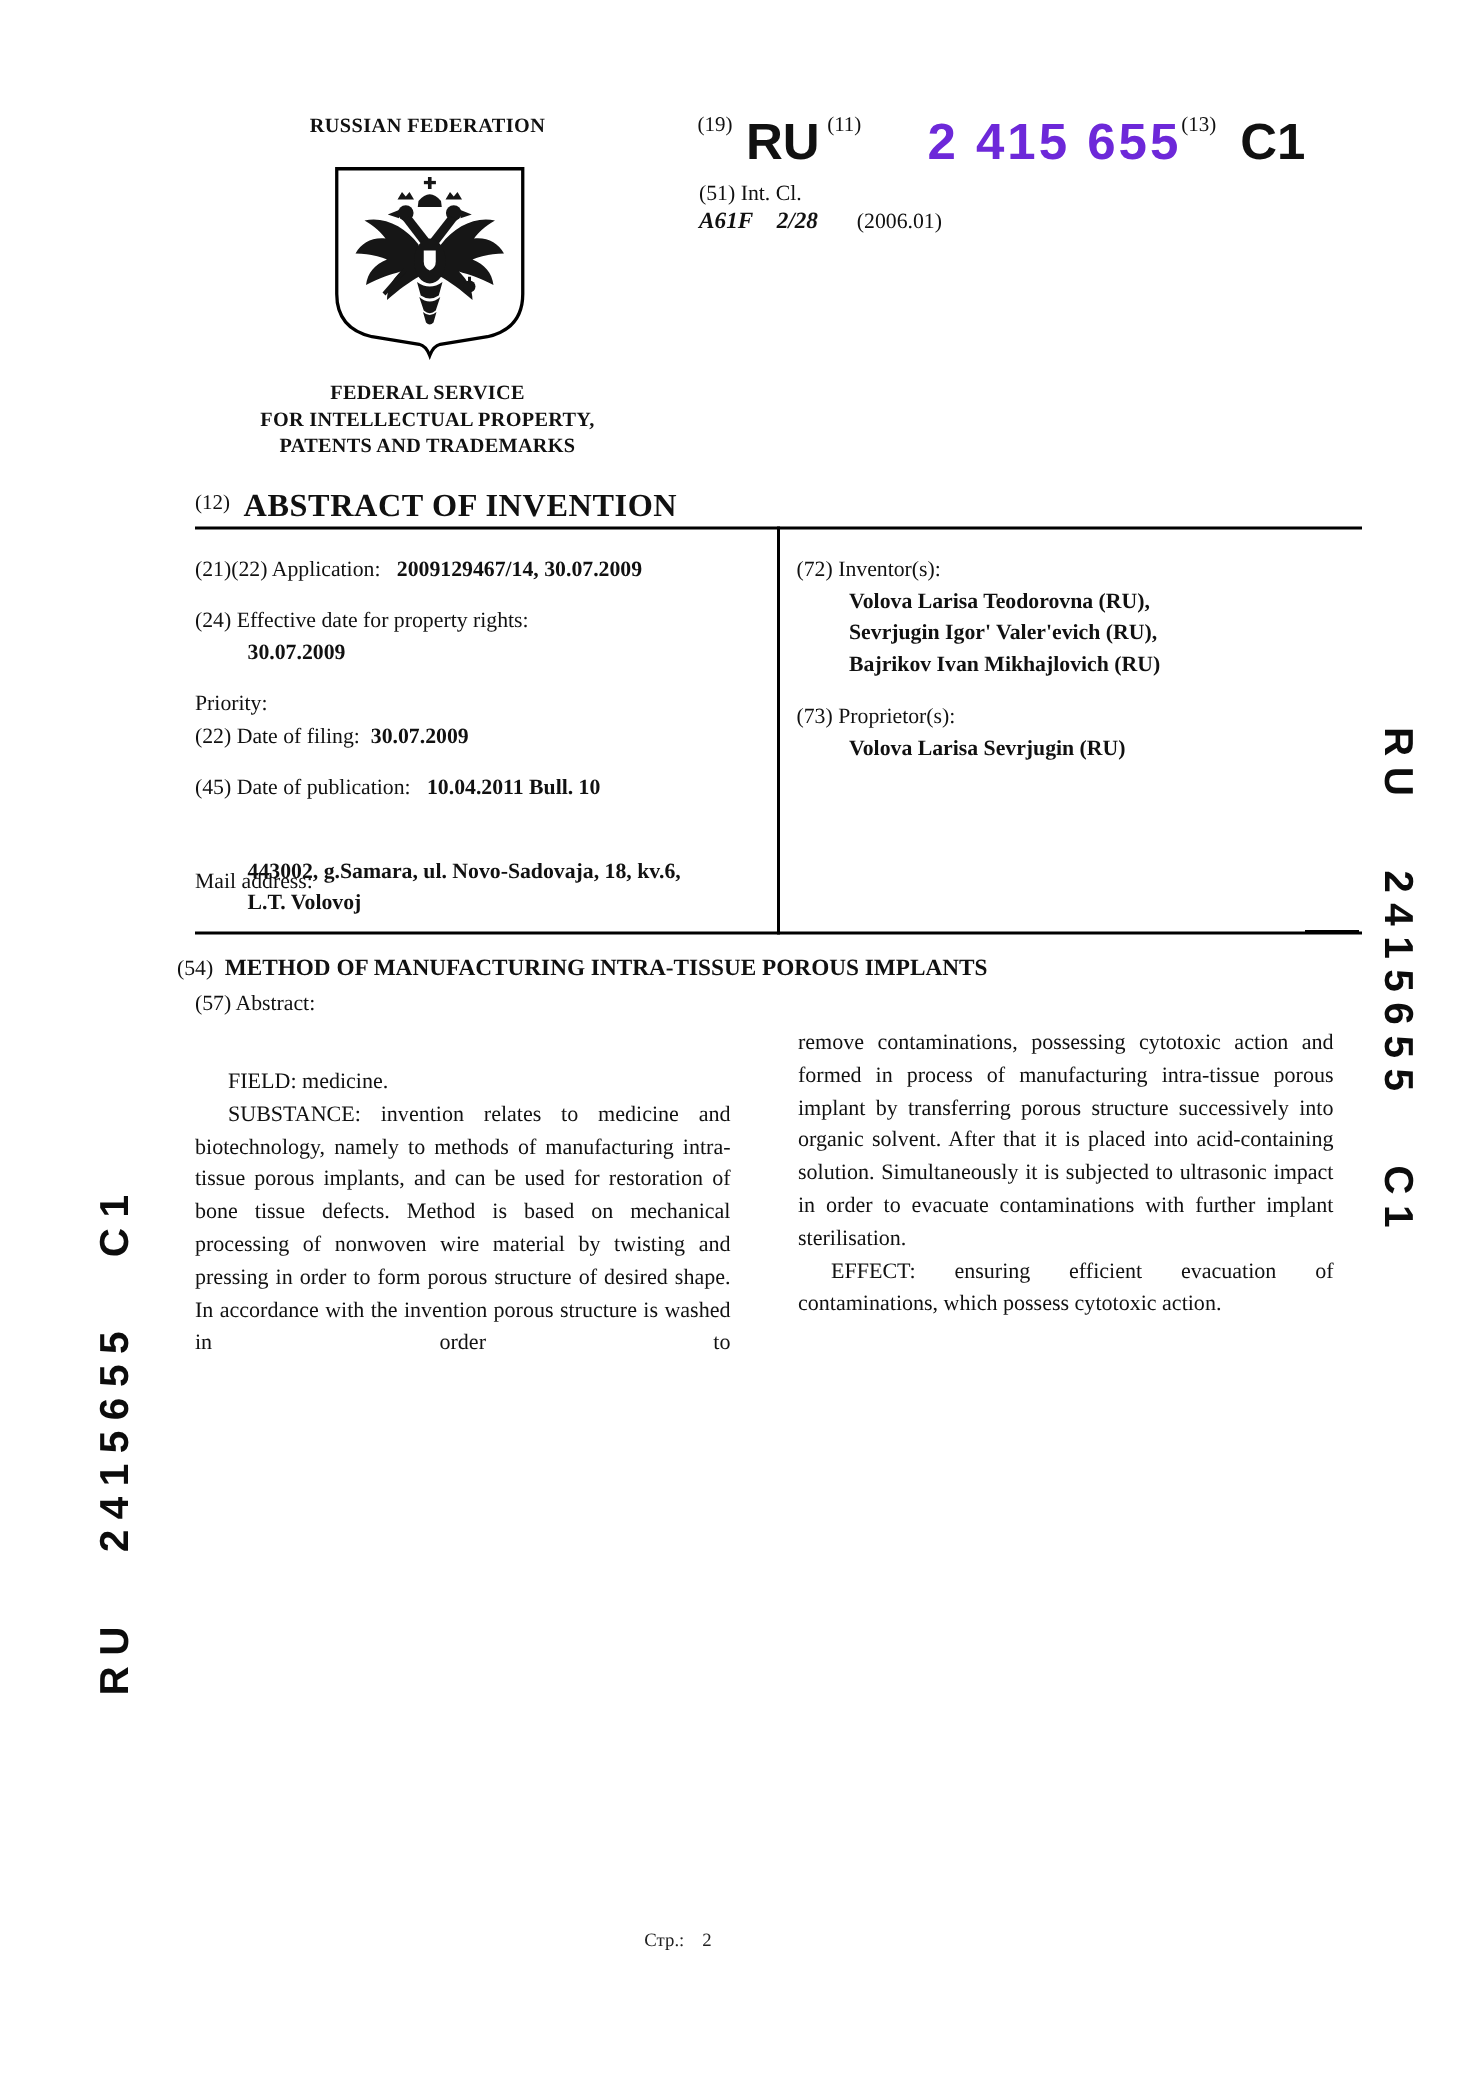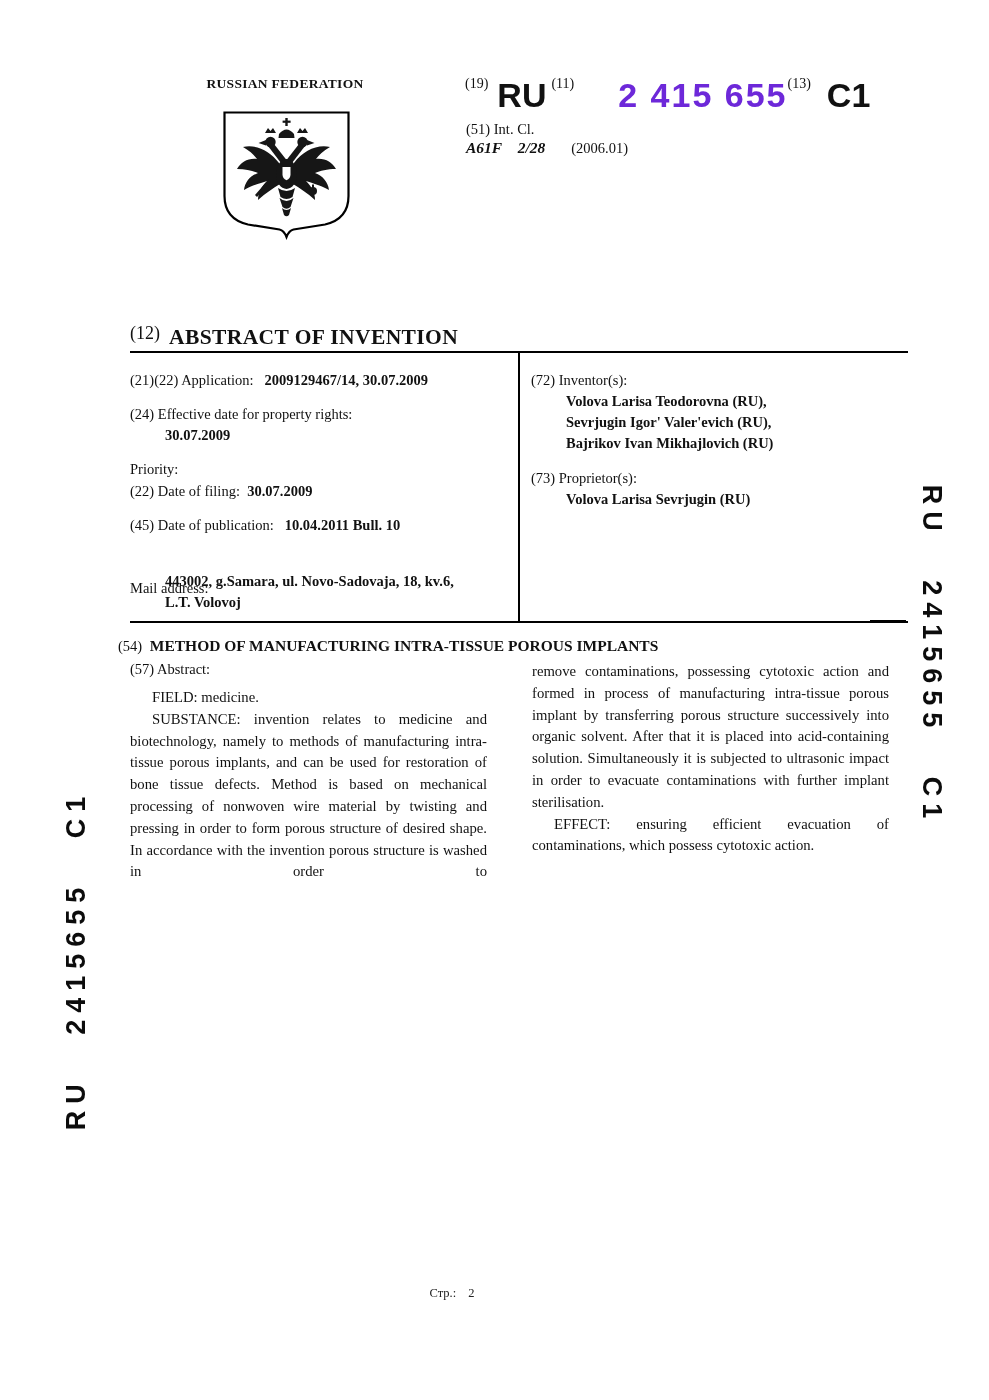--- a/index.html
+++ b/index.html
@@ -19,35 +19,35 @@
   .publine .big{font-family:"Liberation Sans", sans-serif; font-weight:700; font-size:34px; line-height:1; position:relative; top:2px;}
   .m-ru{margin-left:9px;} .m-11{margin-left:5px;} .m-num{margin-left:44px; letter-spacing:2px;}
   .m-c1{margin-left:16px;}
   .teal{color:#2AA8A0;}
   .intcl-label{position:absolute; left:466px; top:121px; font-size:14.5px;}
   .intcl{position:absolute; left:466px; top:139px; font-size:15.5px;}
   .intcl .cls{font-weight:bold; font-style:italic; word-spacing:12px;}
   .intcl .ver{font-style:normal; font-weight:normal; font-size:14.5px; margin-left:22px;}
   
   .sec12{position:absolute; left:130px; top:325px; white-space:nowrap;}
-  .sec12 .code{font-size:18px; position:relative; top:-5px;}
+  .sec12 .code{font-size:14px; position:relative; top:-5px;}
   .sec12 .ttl{font-weight:bold; font-size:21.5px; letter-spacing:0.4px; margin-left:5px;}
   .rule{position:absolute; background:#000; height:2px; left:130px; width:778px;}
   .rule.top{top:351px;} .rule.mid{top:621px;}
   .vdiv{position:absolute; left:518px; top:351px; width:2px; height:272px; background:#000;}
   
   .biblio{font-size:14.5px; line-height:20px;}
   .b-row{position:absolute; white-space:nowrap;}
   .b-val{font-weight:bold;}
   .ind{padding-left:35px;}
   
   .title54{position:absolute; left:118px; top:637px; white-space:nowrap; font-size:14.5px;}
   .title54 .ttl{font-weight:bold; font-size:15.5px; margin-left:4px;}
   .abs57{position:absolute; left:130px; top:661px; font-size:14.5px;}
-  .col{position:absolute; width:357px; font-size:14.7px; line-height:21.8px; text-align:justify;}
+  .col{position:absolute; width:357px; font-size:14.7px; line-height:21.8px; text-align:justify;margin-top:24px;}
   .col p{margin:0; padding:0;}
   .col p.firstind{text-indent:22px;}
   .col p.stretch{text-align-last:justify;}
   .col-left{left:130px; top:687px;}
   .col-right{left:532px; top:661px;}
   
   .vside{position:absolute; font-family:"Liberation Sans", sans-serif; font-weight:700;
     font-size:27px; letter-spacing:7px; word-spacing:28px; text-align:center; white-space:nowrap; color:#0c0c0c;}
   .vside.left{width:400px; height:30px; left:-124px; top:945px; transform:rotate(-90deg);}
   .vside.right{width:360px; height:30px; left:752px; top:640px; transform:rotate(90deg);}
@@ -85,20 +85,25 @@
         <path d="M56.5,87 Q63.5,93 70.5,87 L67.5,96 Q63.5,99.5 59.5,96 Z"></path>
         <path d="M59,97 Q63.5,101 68,97 L66,104 Q63.5,106.5 61,104 Z"></path>
         <path d="M46,68 L32,84 L34,86 L48,70 Z"></path>
         <circle cx="90" cy="80" r="4"></circle>
         <rect x="89" y="73.5" width="2" height="4"></rect>
       </g>
       <path d="M59.5,56 h8 v7.5 q0,4 -4,5.8 q-4,-1.8 -4,-5.8 Z" fill="#ffffff"></path>
     </svg>
   </div>
 
+  <div class="office">
+    <div>FEDERAL SERVICE</div>
+    <div>FOR INTELLECTUAL PROPERTY,</div>
+    <div>PATENTS AND TRADEMARKS</div>
+  </div>
 
   <div class="publine">
     <span class="sc">(19)</span>
     <span class="big m-ru">RU</span>
     <span class="sc m-11">(11)</span>
     <span class="big teal m-num" style="color: #6d28d9;">2 415 655</span>
     <span class="sc">(13)</span>
     <span class="big m-c1">C1</span>
   </div>
   <div class="intcl-label">(51) Int. Cl.</div>

